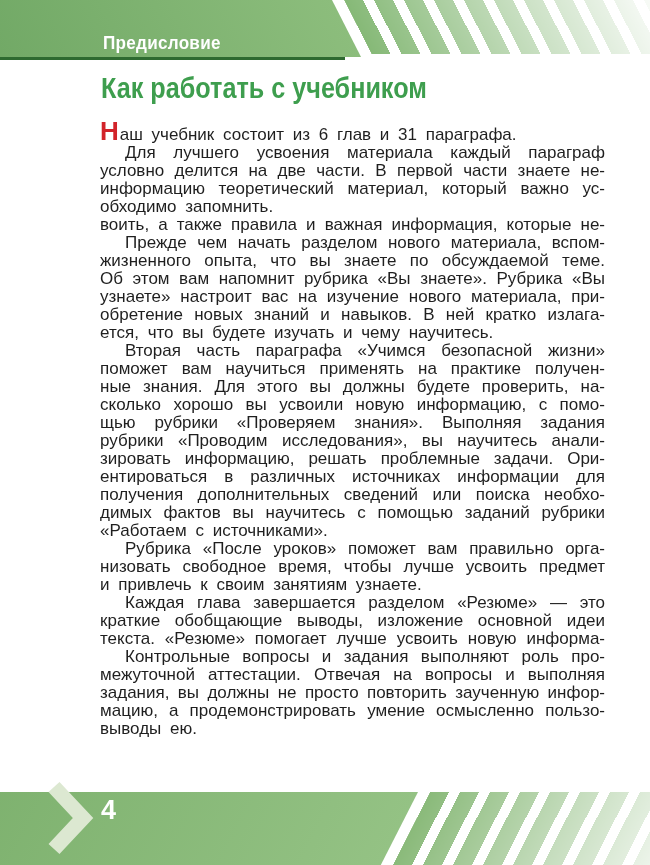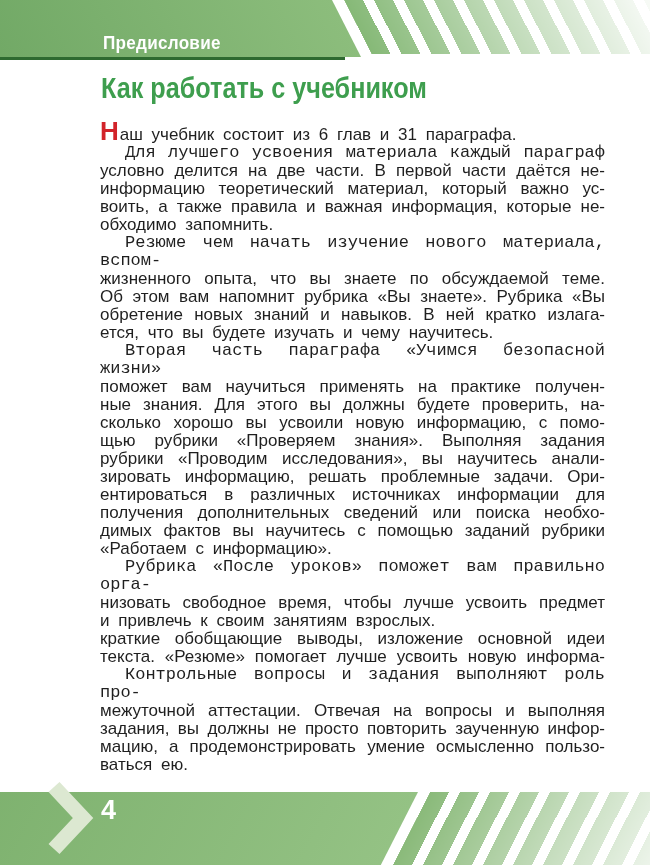--- a/index.html
+++ b/index.html
@@ -41,21 +41,21 @@
     white-space:nowrap;
   }
 
   
   .body-text {
     position:absolute; left:100px; top:126px; width:505px;
     font-size:17px; line-height:18px; color:#1f1f1f;
   }
   .line { text-align:justify; text-align-last:justify; }
   .line.end { text-align-last:left; word-spacing:4px; }
-  .line.indent { text-indent:25px;font-family:Liberation Mono, monospace; }
+  .line.indent { text-indent:25px; }
   .dropcap {
     font-size:26px; line-height:0; font-weight:bold; color:#d2232a;
     padding-right:1px;
   }
 
   
   .footer { position:absolute; top:792px; left:0; width:650px; height:73px; overflow:hidden; }
   .footer-band {
     position:absolute; top:0; left:-110px; width:528px; height:73px;
     transform:skewX(-27deg); transform-origin:0 0;
@@ -84,50 +84,52 @@
     <div class="header-stripes"></div>
     <div class="header-underline"></div>
     <div class="section-label">Предисловие</div>
   </div>
 
   <h1 class="page-title">Как работать с учебником</h1>
 
   <div class="body-text">
       <div class="line end"><span class="dropcap">Н</span>аш учебник состоит из 6 глав и 31 параграфа.</div>
       <div class="line indent">Для лучшего усвоения материала каждый параграф</div>
-      <div class="line">условно делится на две части. В первой части даётся не-</div>
+      <div class="line">условно делится на две части. В первой части знаете не-</div>
       <div class="line">информацию теоретический материал, который важно ус-</div>
+      <div class="line end">обходимо запомнить.</div>
       <div class="line">воить, а также правила и важная информация, которые не-</div>
-      <div class="line end">обходимо запомнить.</div>
-      <div class="line indent">Резюме чем начать изучение нового материала, вспом-</div>
+      <div class="line indent">Прежде чем начать разделом нового материала, вспом-</div>
       <div class="line">жизненного опыта, что вы знаете по обсуждаемой теме.</div>
       <div class="line">Об этом вам напомнит рубрика «Вы знаете». Рубрика «Вы</div>
+      <div class="line">узнаете» настроит вас на изучение нового материала, при-</div>
       <div class="line">обретение новых знаний и навыков. В ней кратко излага-</div>
       <div class="line end">ется, что вы будете изучать и чему научитесь.</div>
       <div class="line indent">Вторая часть параграфа «Учимся безопасной жизни»</div>
       <div class="line">поможет вам научиться применять на практике получен-</div>
       <div class="line">ные знания. Для этого вы должны будете проверить, на-</div>
       <div class="line">сколько хорошо вы усвоили новую информацию, с помо-</div>
       <div class="line">щью рубрики «Проверяем знания». Выполняя задания</div>
       <div class="line">рубрики «Проводим исследования», вы научитесь анали-</div>
       <div class="line">зировать информацию, решать проблемные задачи. Ори-</div>
       <div class="line">ентироваться в различных источниках информации для</div>
       <div class="line">получения дополнительных сведений или поиска необхо-</div>
       <div class="line">димых фактов вы научитесь с помощью заданий рубрики</div>
-      <div class="line end">«Работаем с информацию».</div>
+      <div class="line end">«Работаем с источниками».</div>
       <div class="line indent">Рубрика «После уроков» поможет вам правильно орга-</div>
       <div class="line">низовать свободное время, чтобы лучше усвоить предмет</div>
-      <div class="line end">и привлечь к своим занятиям взрослых.</div>
+      <div class="line end">и привлечь к своим занятиям узнаете.</div>
+      <div class="line indent">Каждая глава завершается разделом «Резюме» — это</div>
       <div class="line">краткие обобщающие выводы, изложение основной идеи</div>
       <div class="line">текста. «Резюме» помогает лучше усвоить новую информа-</div>
       <div class="line indent">Контрольные вопросы и задания выполняют роль про-</div>
       <div class="line">межуточной аттестации. Отвечая на вопросы и выполняя</div>
       <div class="line">задания, вы должны не просто повторить заученную инфор-</div>
       <div class="line">мацию, а продемонстрировать умение осмысленно пользо-</div>
-      <div class="line end">ваться ею.</div>
+      <div class="line end">выводы ею.</div>
     </div>
 
   <div class="footer">
     <div class="footer-band"></div>
     <div class="footer-stripes"></div>
   </div>
 
   <svg class="chevron" width="52" height="78" viewBox="0 0 52 78">
     <path d="M8 8 L37 39 L8 70" fill="none" stroke="#dce8d1" stroke-width="15" stroke-linecap="butt" stroke-linejoin="miter"></path>
   </svg>

